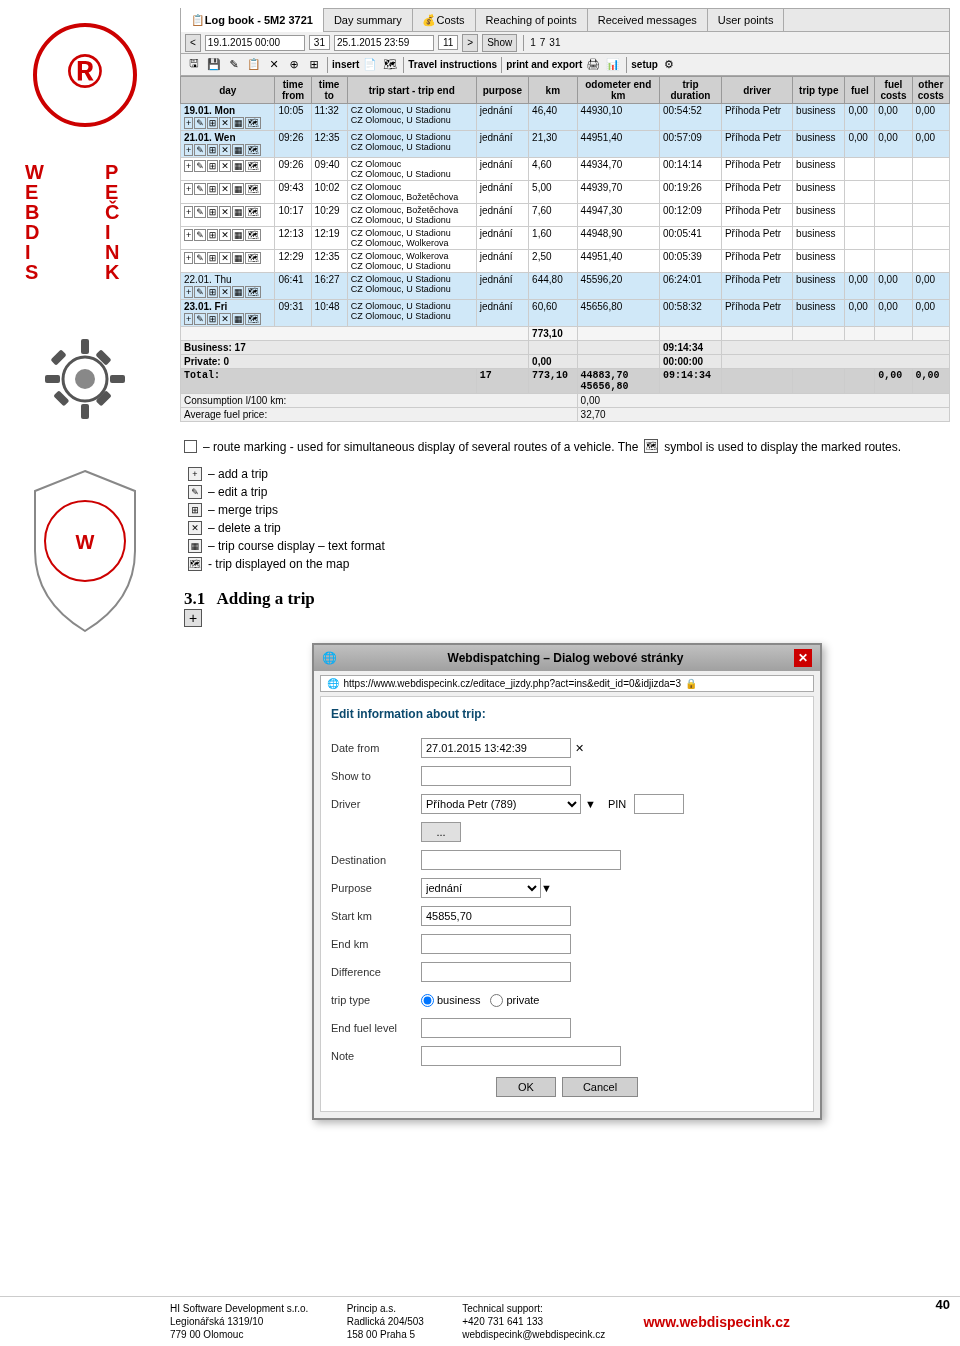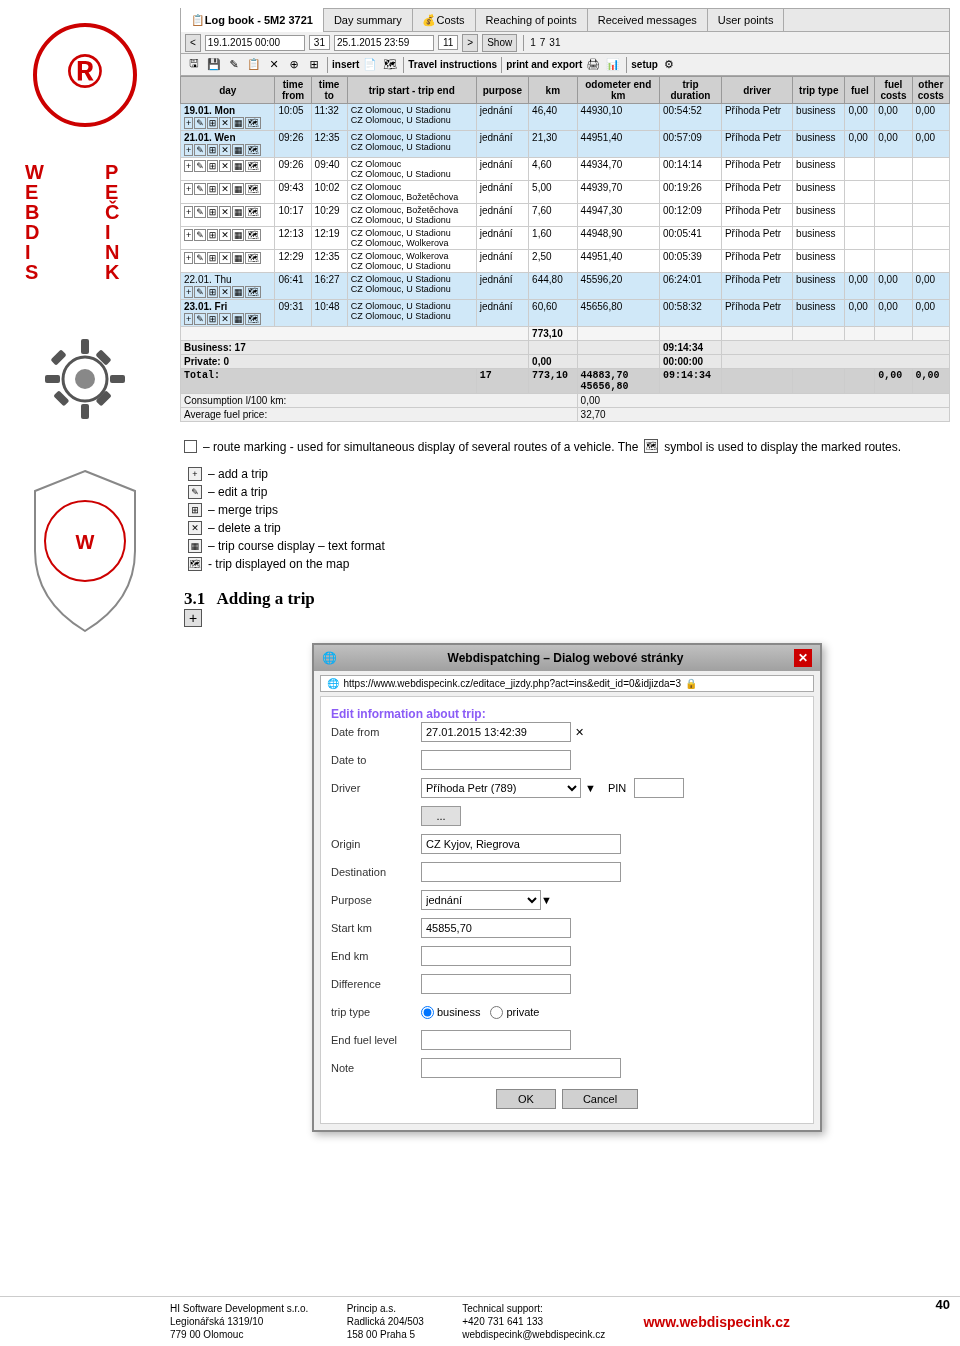--- a/index.html
+++ b/index.html
@@ -299,22 +299,22 @@
     .dialog-body {
       background: #fff;
       margin: 0 6px 6px 6px;
       padding: 10px;
       border: 1px solid #ccc;
     }
 
     .dialog-section-title {
       font-size: 12px;
       font-weight: bold;
-      margin-bottom: 0;
-      color: #8b5cf6;
+      margin-bottom: 16px;
+      color: #0c4a6e;
     }
 
     .form-row {
       display: flex;
       align-items: center;
       margin-bottom: 6px;
       min-height: 22px;
     }
 
     .form-label {
@@ -927,21 +927,21 @@
         <div class="dialog-body">
           <div class="dialog-section-title">Edit information about trip:</div>
 
           <div class="form-row">
             <div class="form-label">Date from</div>
             <input class="form-input form-input-medium" type="text" value="27.01.2015 13:42:39" style="">
             <span style="margin-left:4px;cursor:pointer;">✕</span>
           </div>
 
           <div class="form-row">
-            <div class="form-label">Date to</div>
+            <div class="form-label">Show to</div>
             <input class="form-input form-input-medium" type="text" style="">
           </div>
 
           <div class="form-row">
             <div class="form-label">Driver</div>
             <div class="driver-row">
               <select class="form-select" style="width:160px;">
                 <option>Příhoda Petr (789)</option>
               </select>
               <span>▼</span>
@@ -949,24 +949,20 @@
               <input class="pin-input" type="text" style="">
             </div>
           </div>
 
           <div class="form-row">
             <div class="form-label"></div>
             <button class="dots-btn">...</button>
           </div>
 
 
-          <div class="form-row">
-            <div class="form-label">Origin</div>
-            <input class="form-input form-input-wide" type="text" value="CZ Kyjov, Riegrova" style="">
-          </div>
 
           <div class="form-row">
             <div class="form-label">Destination</div>
             <input class="form-input form-input-wide" type="text" style="">
           </div>
 
           <div class="form-row">
             <div class="form-label">Purpose</div>
             <select class="form-select" style="width:120px;">
               <option>jednání</option>

